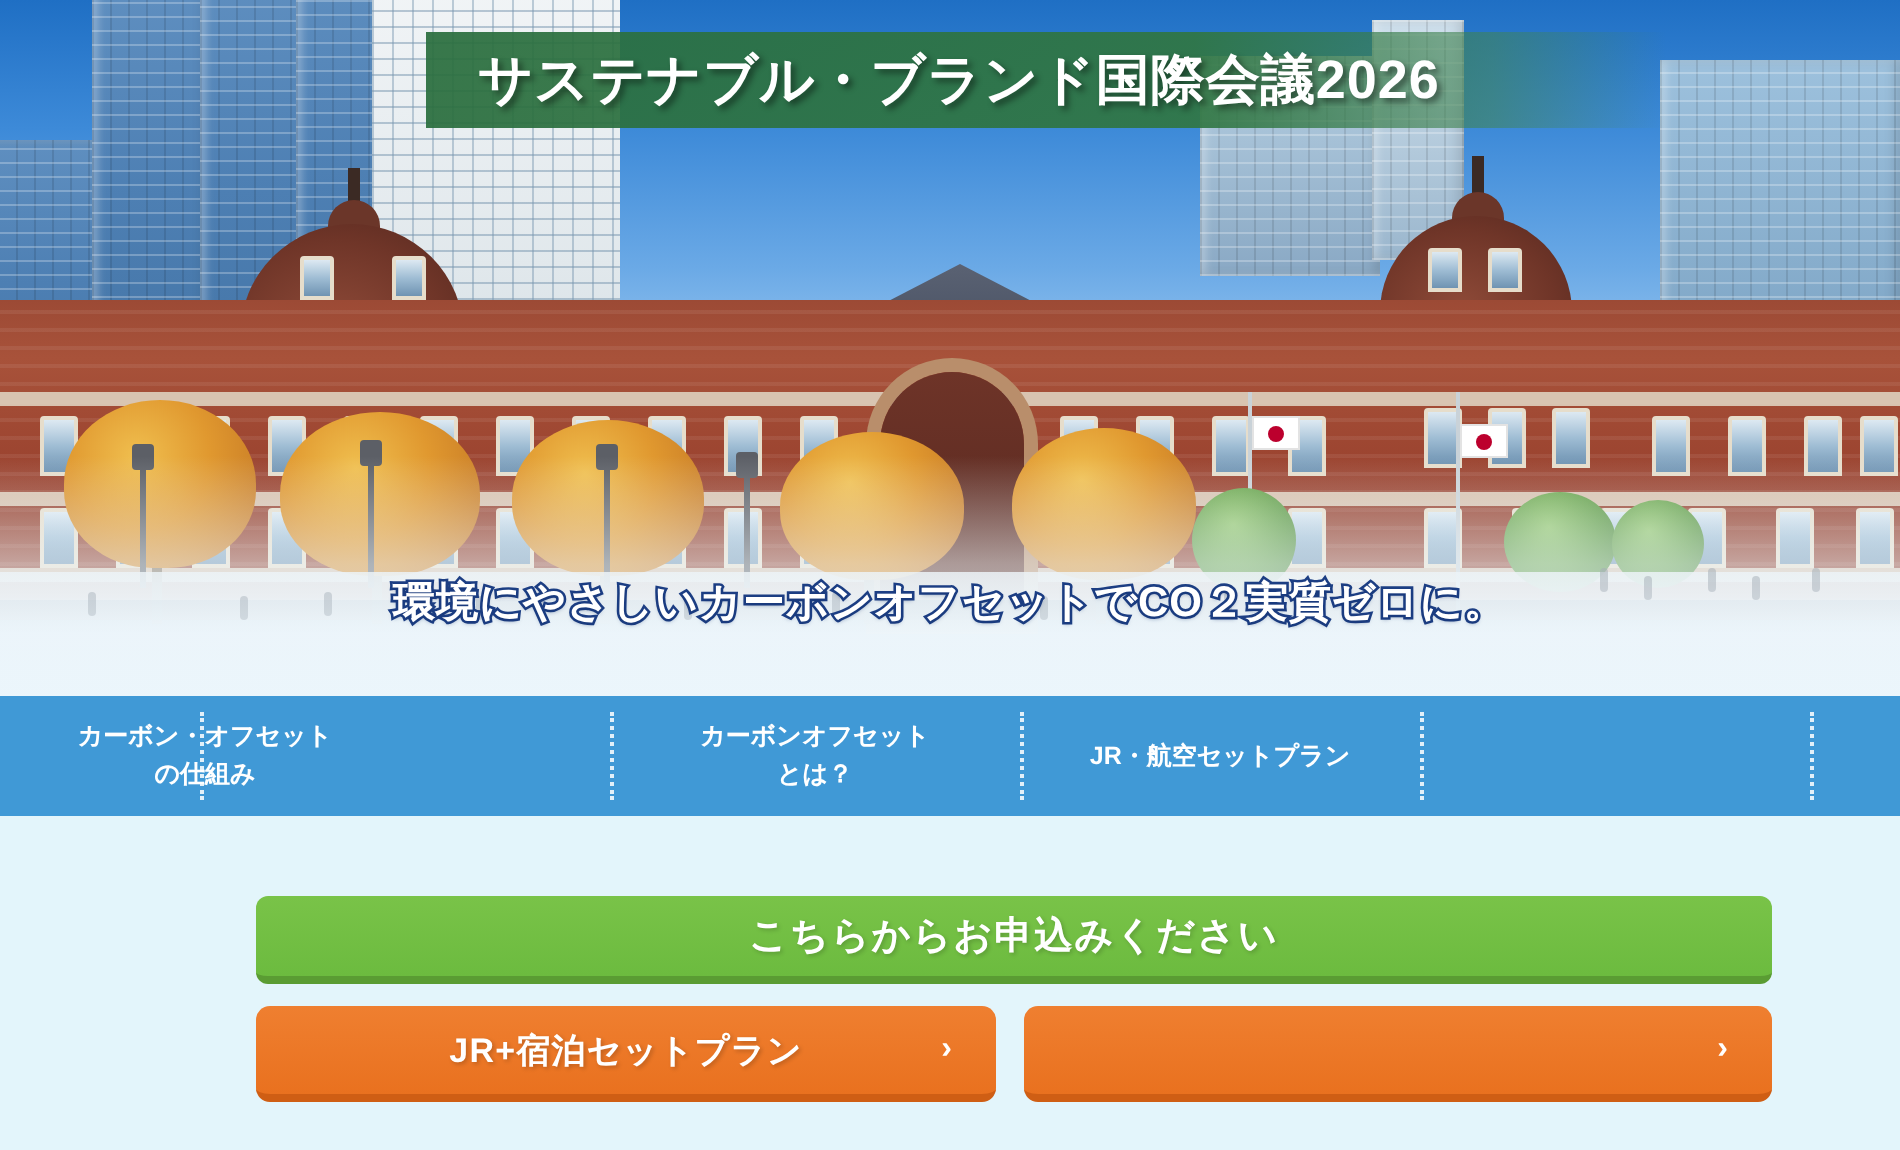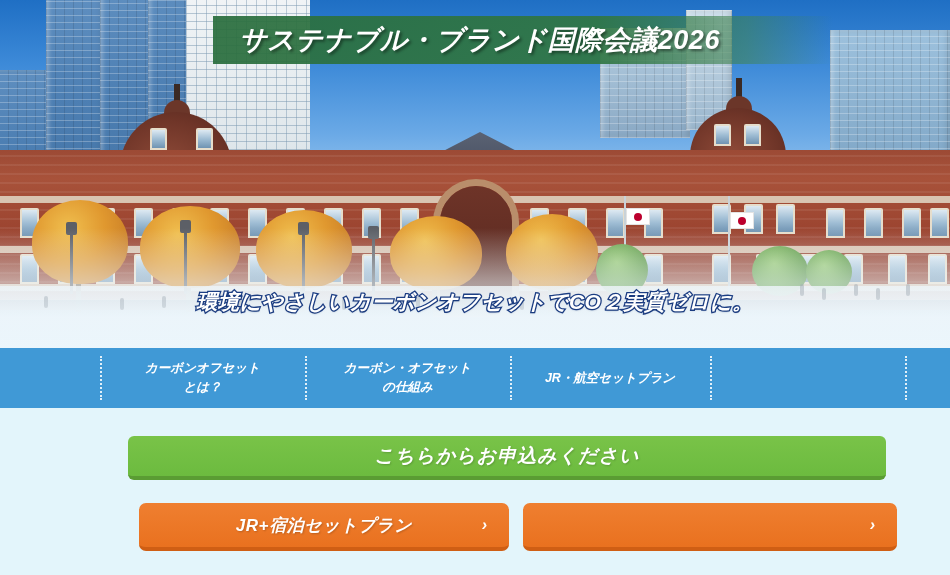--- a/index.html
+++ b/index.html
@@ -11,21 +11,20 @@
     height: 575px;
     overflow: hidden;
     background: #e3f5fb;
     font-family: "Liberation Sans", "DejaVu Sans", sans-serif;
   }
   .page {
     position: relative;
     width: 950px;
     height: 419px;
     background: #7f1d1d;
-    font-style: italic;
   }
 
   
   .hero {
     position: relative;
     width: 950px;
     height: 348px;
     overflow: hidden;
     background: #3f8fd4;
   }
@@ -297,21 +296,21 @@
 
   
   .cta-area {
     position: absolute;
     left: 0; top: 408px;
     width: 950px; height: 167px;
     background: #e3f5fb;
   }
   .btn-green {
     position: absolute;
-    left: 128px; top: 28px;
+    left: 128px; top: 40px;
     width: 758px; height: 44px;
     background: linear-gradient(180deg, #79c348 0%, #6cbb3f 100%);
     border-radius: 6px;
     border-bottom: 4px solid #5a9c33;
     display: flex;
     align-items: center;
     justify-content: center;
     cursor: pointer;
     box-sizing: border-box;
   }
@@ -327,21 +326,20 @@
     top: 95px;
     height: 48px;
     background: linear-gradient(180deg, #ef7f30 0%, #e9711f 100%);
     border-radius: 7px;
     border-bottom: 4px solid #cf5e14;
     display: flex;
     align-items: center;
     justify-content: center;
     cursor: pointer;
     box-sizing: border-box;
-    margin-left: 11px;
   }
   .btn-orange.left  { left: 128px;  width: 370px; }
   .btn-orange.right { left: 512px;  width: 374px; }
   .btn-orange .label {
     color: #ffffff;
     font-size: 17px;
     font-weight: bold;
     letter-spacing: .6px;
     text-shadow: 1px 1px 2px rgba(0,0,0,.2);
   }
@@ -491,30 +489,30 @@
     <div class="title-band">
       <div class="title-text">サステナブル・ブランド国際会議2026</div>
     </div>
 
     <div class="hero-copy">
       <div class="hero-line">環境にやさしいカーボンオフセットでCO２実質ゼロに。</div>
     </div>
   </div>
 
   <div class="nav">
+    <div class="nav-item n2">
+      <span>
+        <span>カーボン・オフセット</span><br>
+        <span>の仕組み</span>
+      </span>
+    </div>
     <div class="nav-item n1">
       <span>
         <span>カーボンオフセット</span><br>
         <span>とは？</span>
-      </span>
-    </div>
-    <div class="nav-item n2">
-      <span>
-        <span>カーボン・オフセット</span><br>
-        <span>の仕組み</span>
       </span>
     </div>
     <div class="nav-item n3">
       <span>
         <span>JR・航空セットプラン</span><br>
       </span>
     </div>
 
     <div class="nav-sep s1"></div>
     <div class="nav-sep s2"></div>

